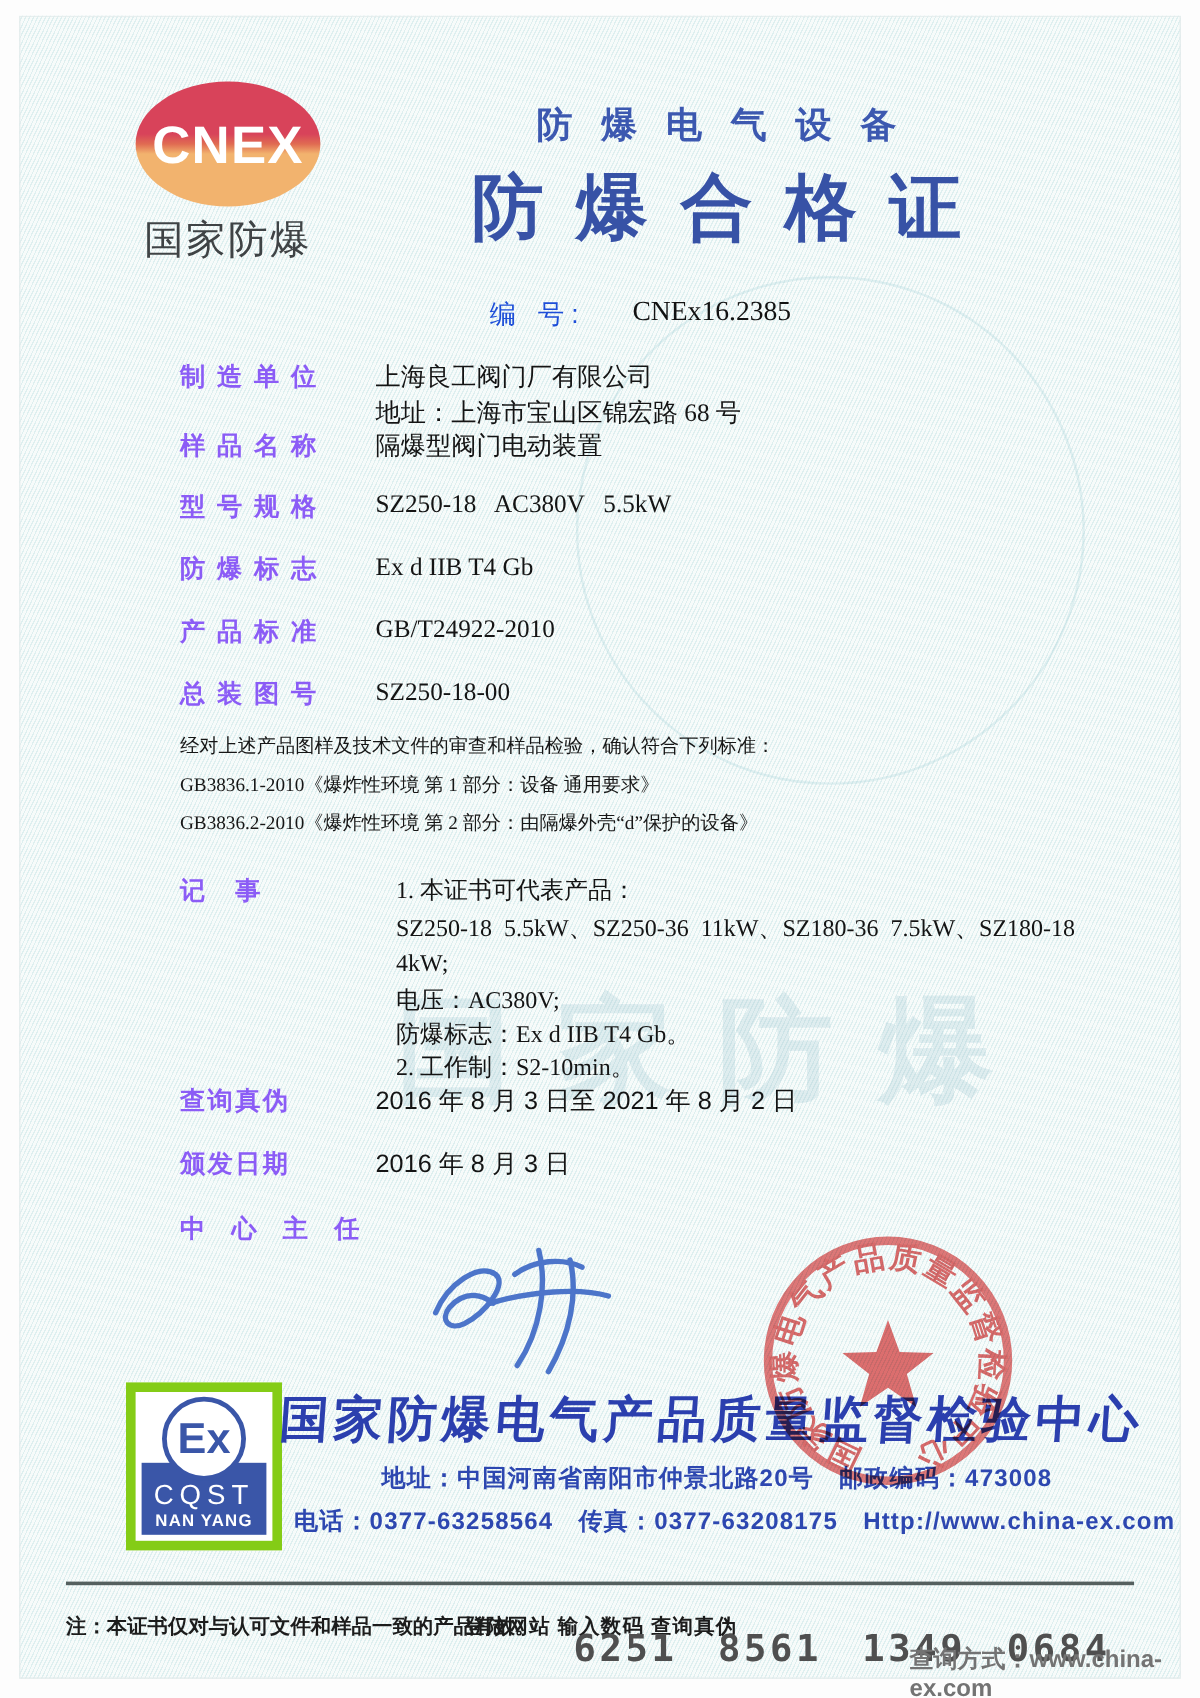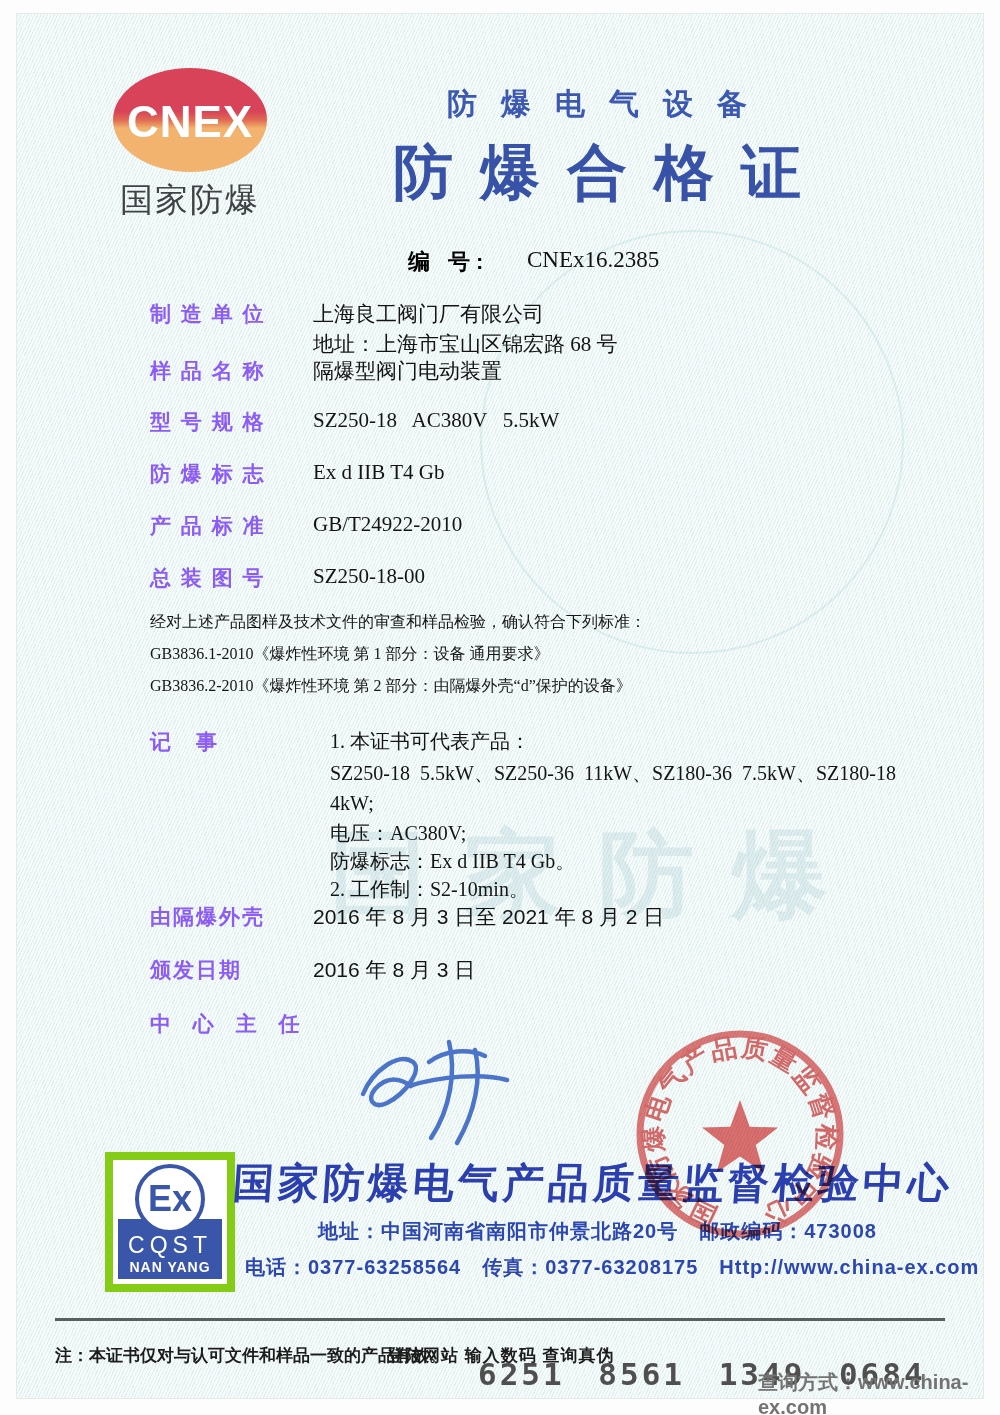--- a/index.html
+++ b/index.html
@@ -19,21 +19,21 @@
              display:flex;align-items:center;justify-content:center;text-align:center;}
   .cnex-text{color:#fff;font-size:44px;font-weight:bold;letter-spacing:1px;margin-top:4px;}
   .cnex-caption{position:absolute;left:103px;top:178px;width:174px;text-align:center;
                 font-size:33px;color:#3f4345;letter-spacing:2px;}
   
   .subtitle{position:absolute;left:285px;top:84px;width:624px;text-align:center;
             font-size:30px;font-weight:bold;color:#3c58b0;letter-spacing:24px;text-indent:24px;}
   .title{position:absolute;left:285px;top:133px;width:624px;text-align:center;
          font-size:60px;font-weight:bold;color:#3752a6;letter-spacing:27px;text-indent:27px;}
   .certno{position:absolute;left:0;top:247px;width:1000px;}
-  .certno-label{position:absolute;left:408px;font-size:22px;font-weight:bold;color:#000000;letter-spacing:6px;}
+  .certno-label{position:absolute;left:408px;font-size:22px;font-weight:normal;color:#1d4ed8;letter-spacing:6px;}
   .certno-value{position:absolute;left:527px;font-size:23px;font-family:"Liberation Serif",serif;color:#121212;}
   
   .row{position:absolute;left:0;width:1000px;height:0;}
   .lbl{position:absolute;left:150px;font-size:21px;font-weight:bold;color:#8b5cf6;letter-spacing:2px;white-space:pre;}
   .val{position:absolute;left:313px;font-size:21px;font-family:"Liberation Serif",serif;color:#141414;white-space:pre;}
   .val-sans{font-family:"Liberation Sans",sans-serif;font-size:21px;}
   .stmt{position:absolute;left:150px;font-size:16px;font-family:"Liberation Serif",serif;color:#161616;white-space:pre;}
   .note-line{position:absolute;left:330px;font-size:20px;font-family:"Liberation Serif",serif;color:#141414;white-space:pre;}
   
   .signature{position:absolute;left:345px;top:1028px;}
@@ -117,21 +117,21 @@
     <span class="lbl">记　事</span>
   </div>
   <div class="note-line" style="top:728px">1. 本证书可代表产品：</div>
   <div class="note-line" style="top:760px">SZ250-18  5.5kW、SZ250-36  11kW、SZ180-36  7.5kW、SZ180-18</div>
   <div class="note-line" style="top:792px">4kW;</div>
   <div class="note-line" style="top:820px">电压：AC380V;</div>
   <div class="note-line" style="top:848px">防爆标志：Ex d IIB T4 Gb。</div>
   <div class="note-line" style="top:876px">2. 工作制：S2-10min。</div>
 
   <div class="row" style="top:903px">
-    <span class="lbl">由隔爆外壳</span>
+    <span class="lbl">查询真伪</span>
     <span class="val val-sans">2016 年 8 月 3 日至 2021 年 8 月 2 日</span>
   </div>
   <div class="row" style="top:956px">
     <span class="lbl">颁发日期</span>
     <span class="val val-sans">2016 年 8 月 3 日</span>
   </div>
   <div class="row" style="top:1010px">
     <span class="lbl" style="letter-spacing:8px">中 心 主 任</span>
   </div>
 

